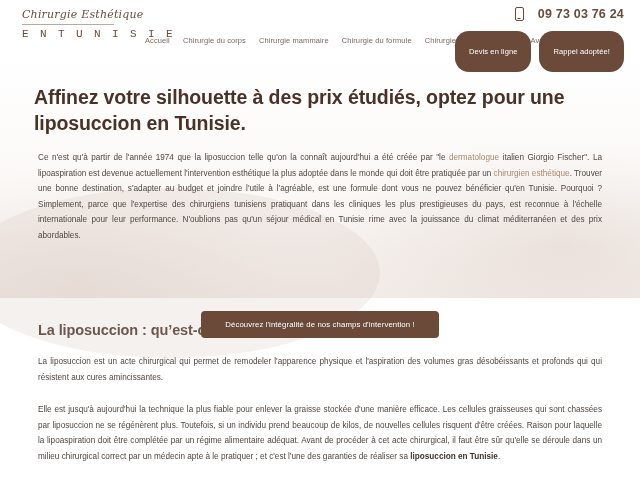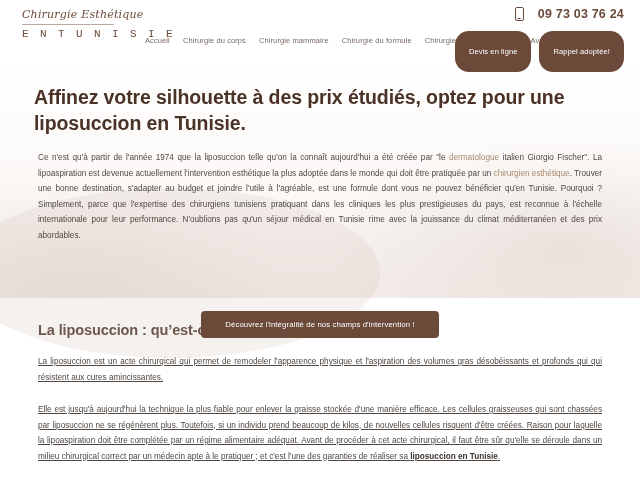--- a/index.html
+++ b/index.html
@@ -186,21 +186,20 @@
     font-weight: bold;
     letter-spacing: -.1px;
   }
   .article p {
     margin: 0 0 17px 0;
     font-size: 8.2px;
     line-height: 15.5px;
     color: #4f4741;
     text-align: justify;
     max-width: 566px;
-    text-decoration: underline;
   }
   .article p b { color: #3d342e; }
 </style>
 </head>
 <body>
 
 <div class="page">
 
   <header class="site-header">
 

